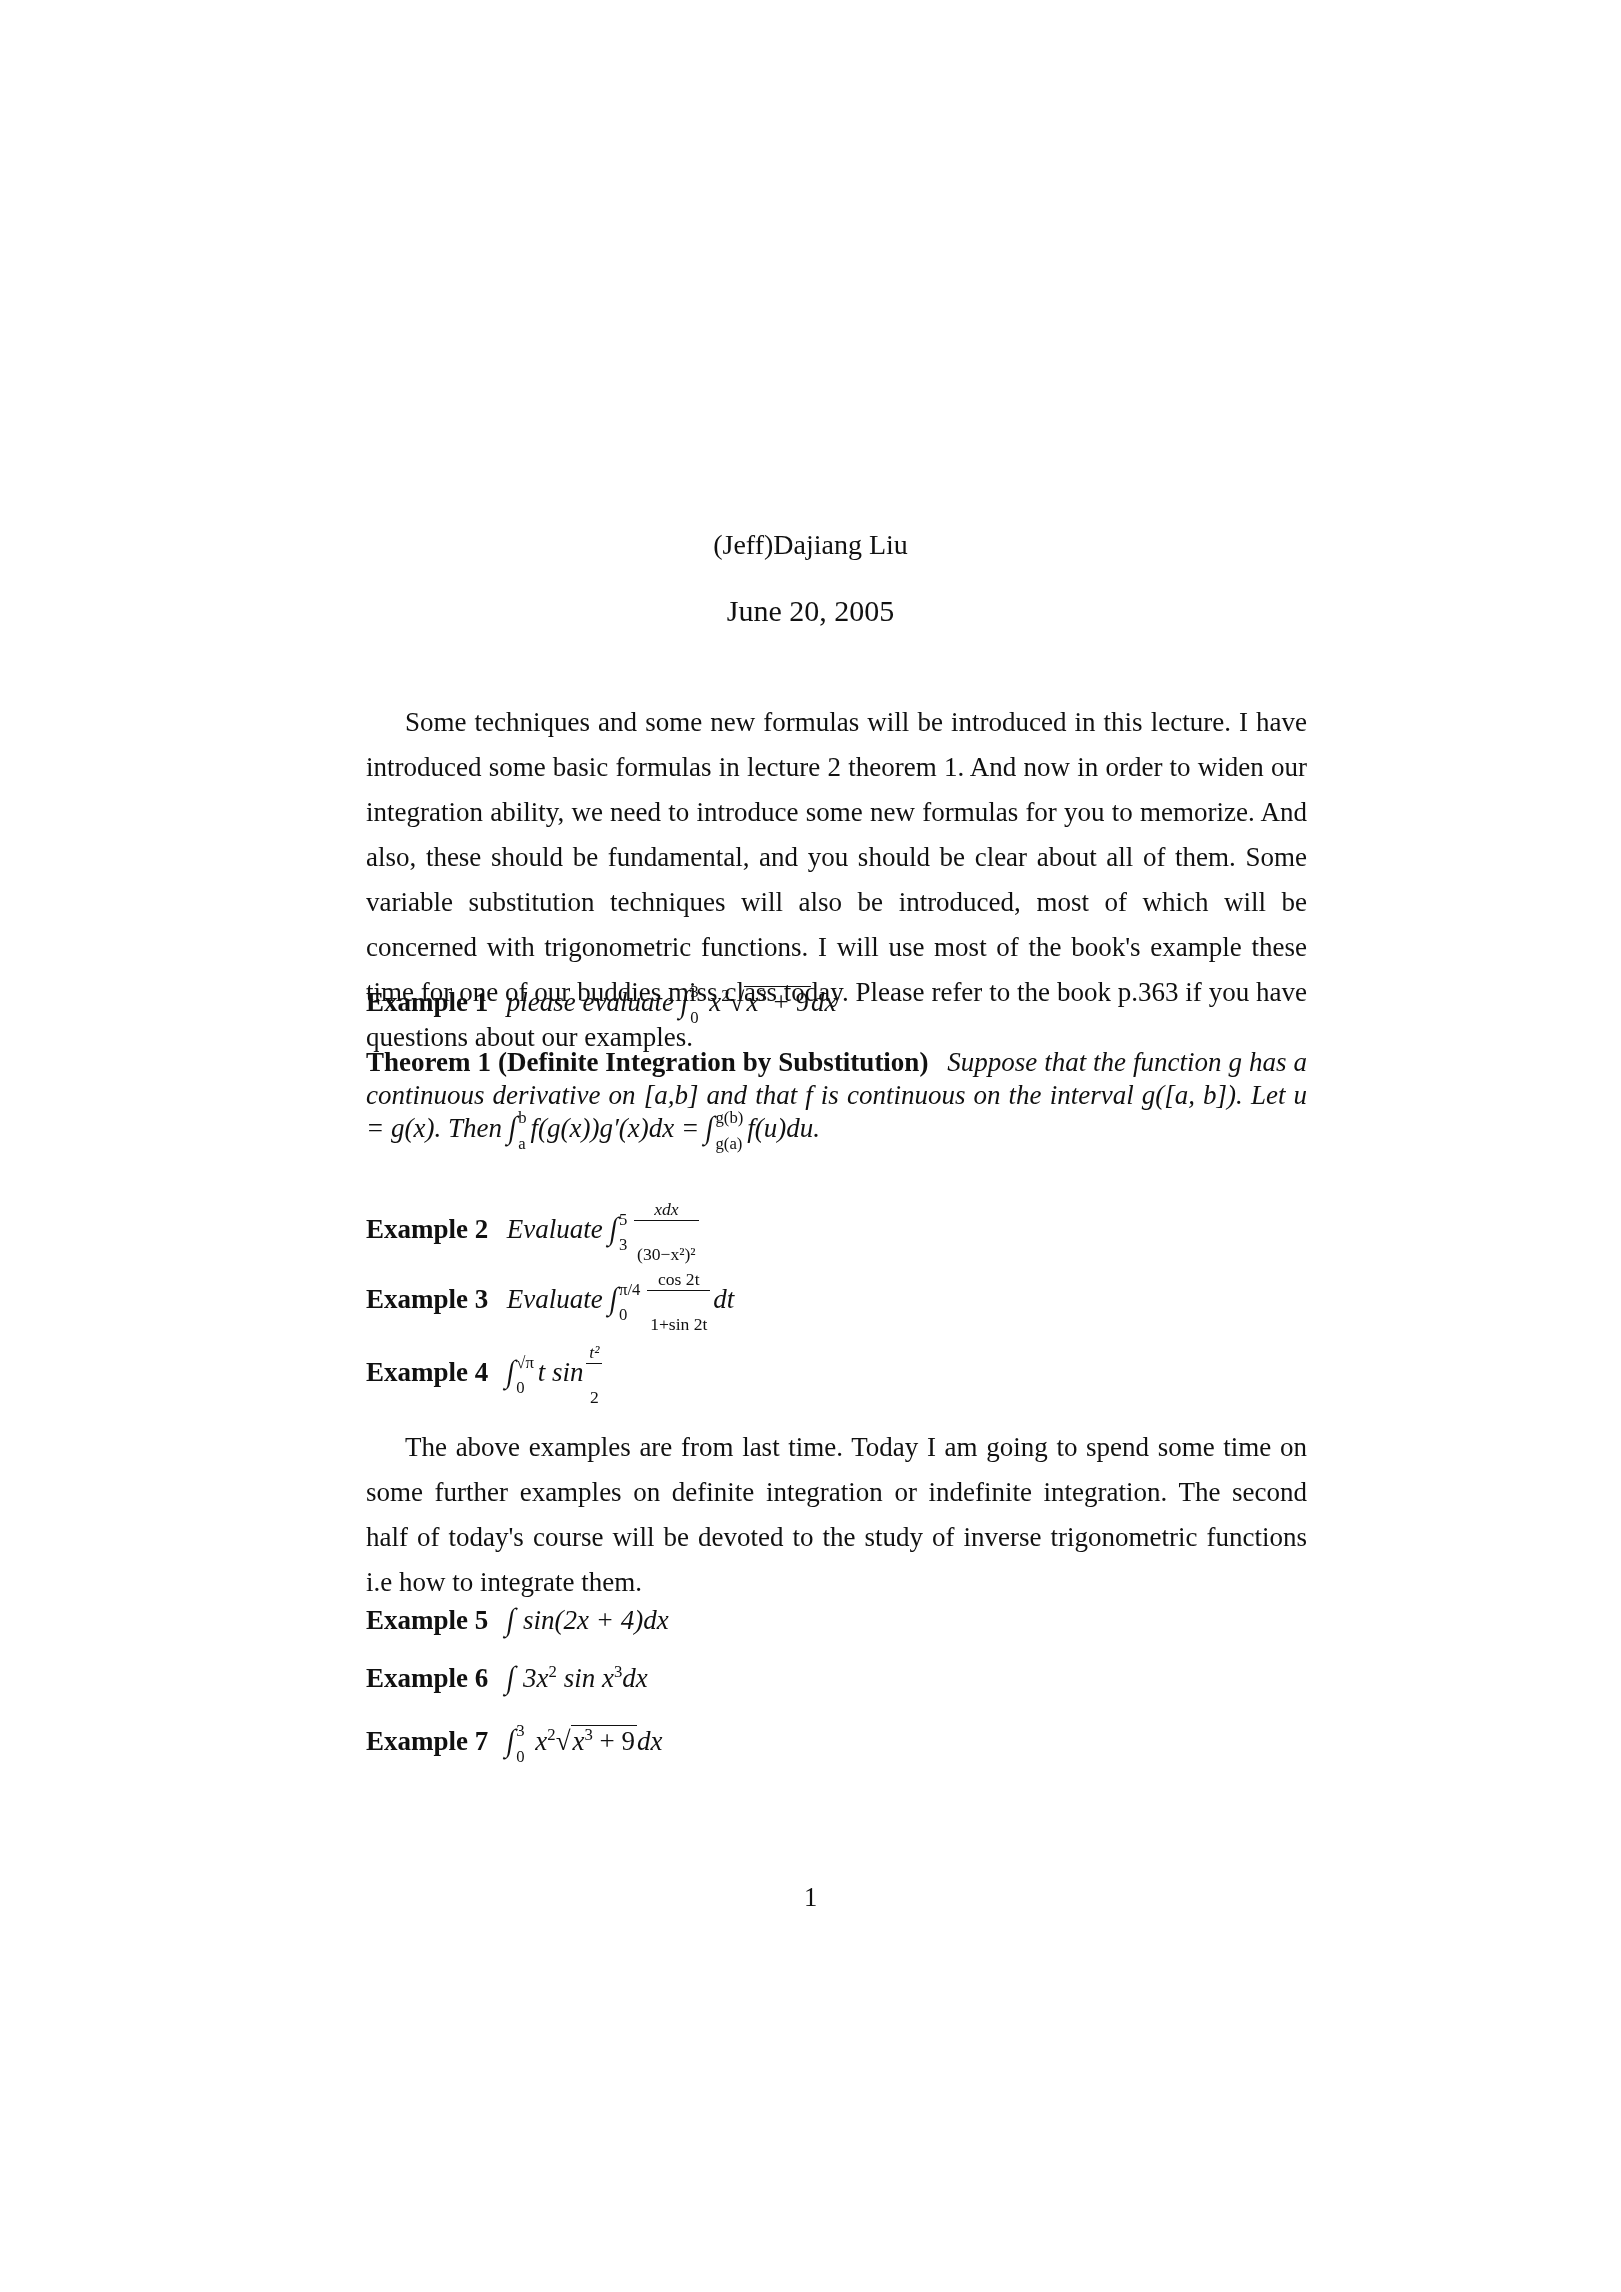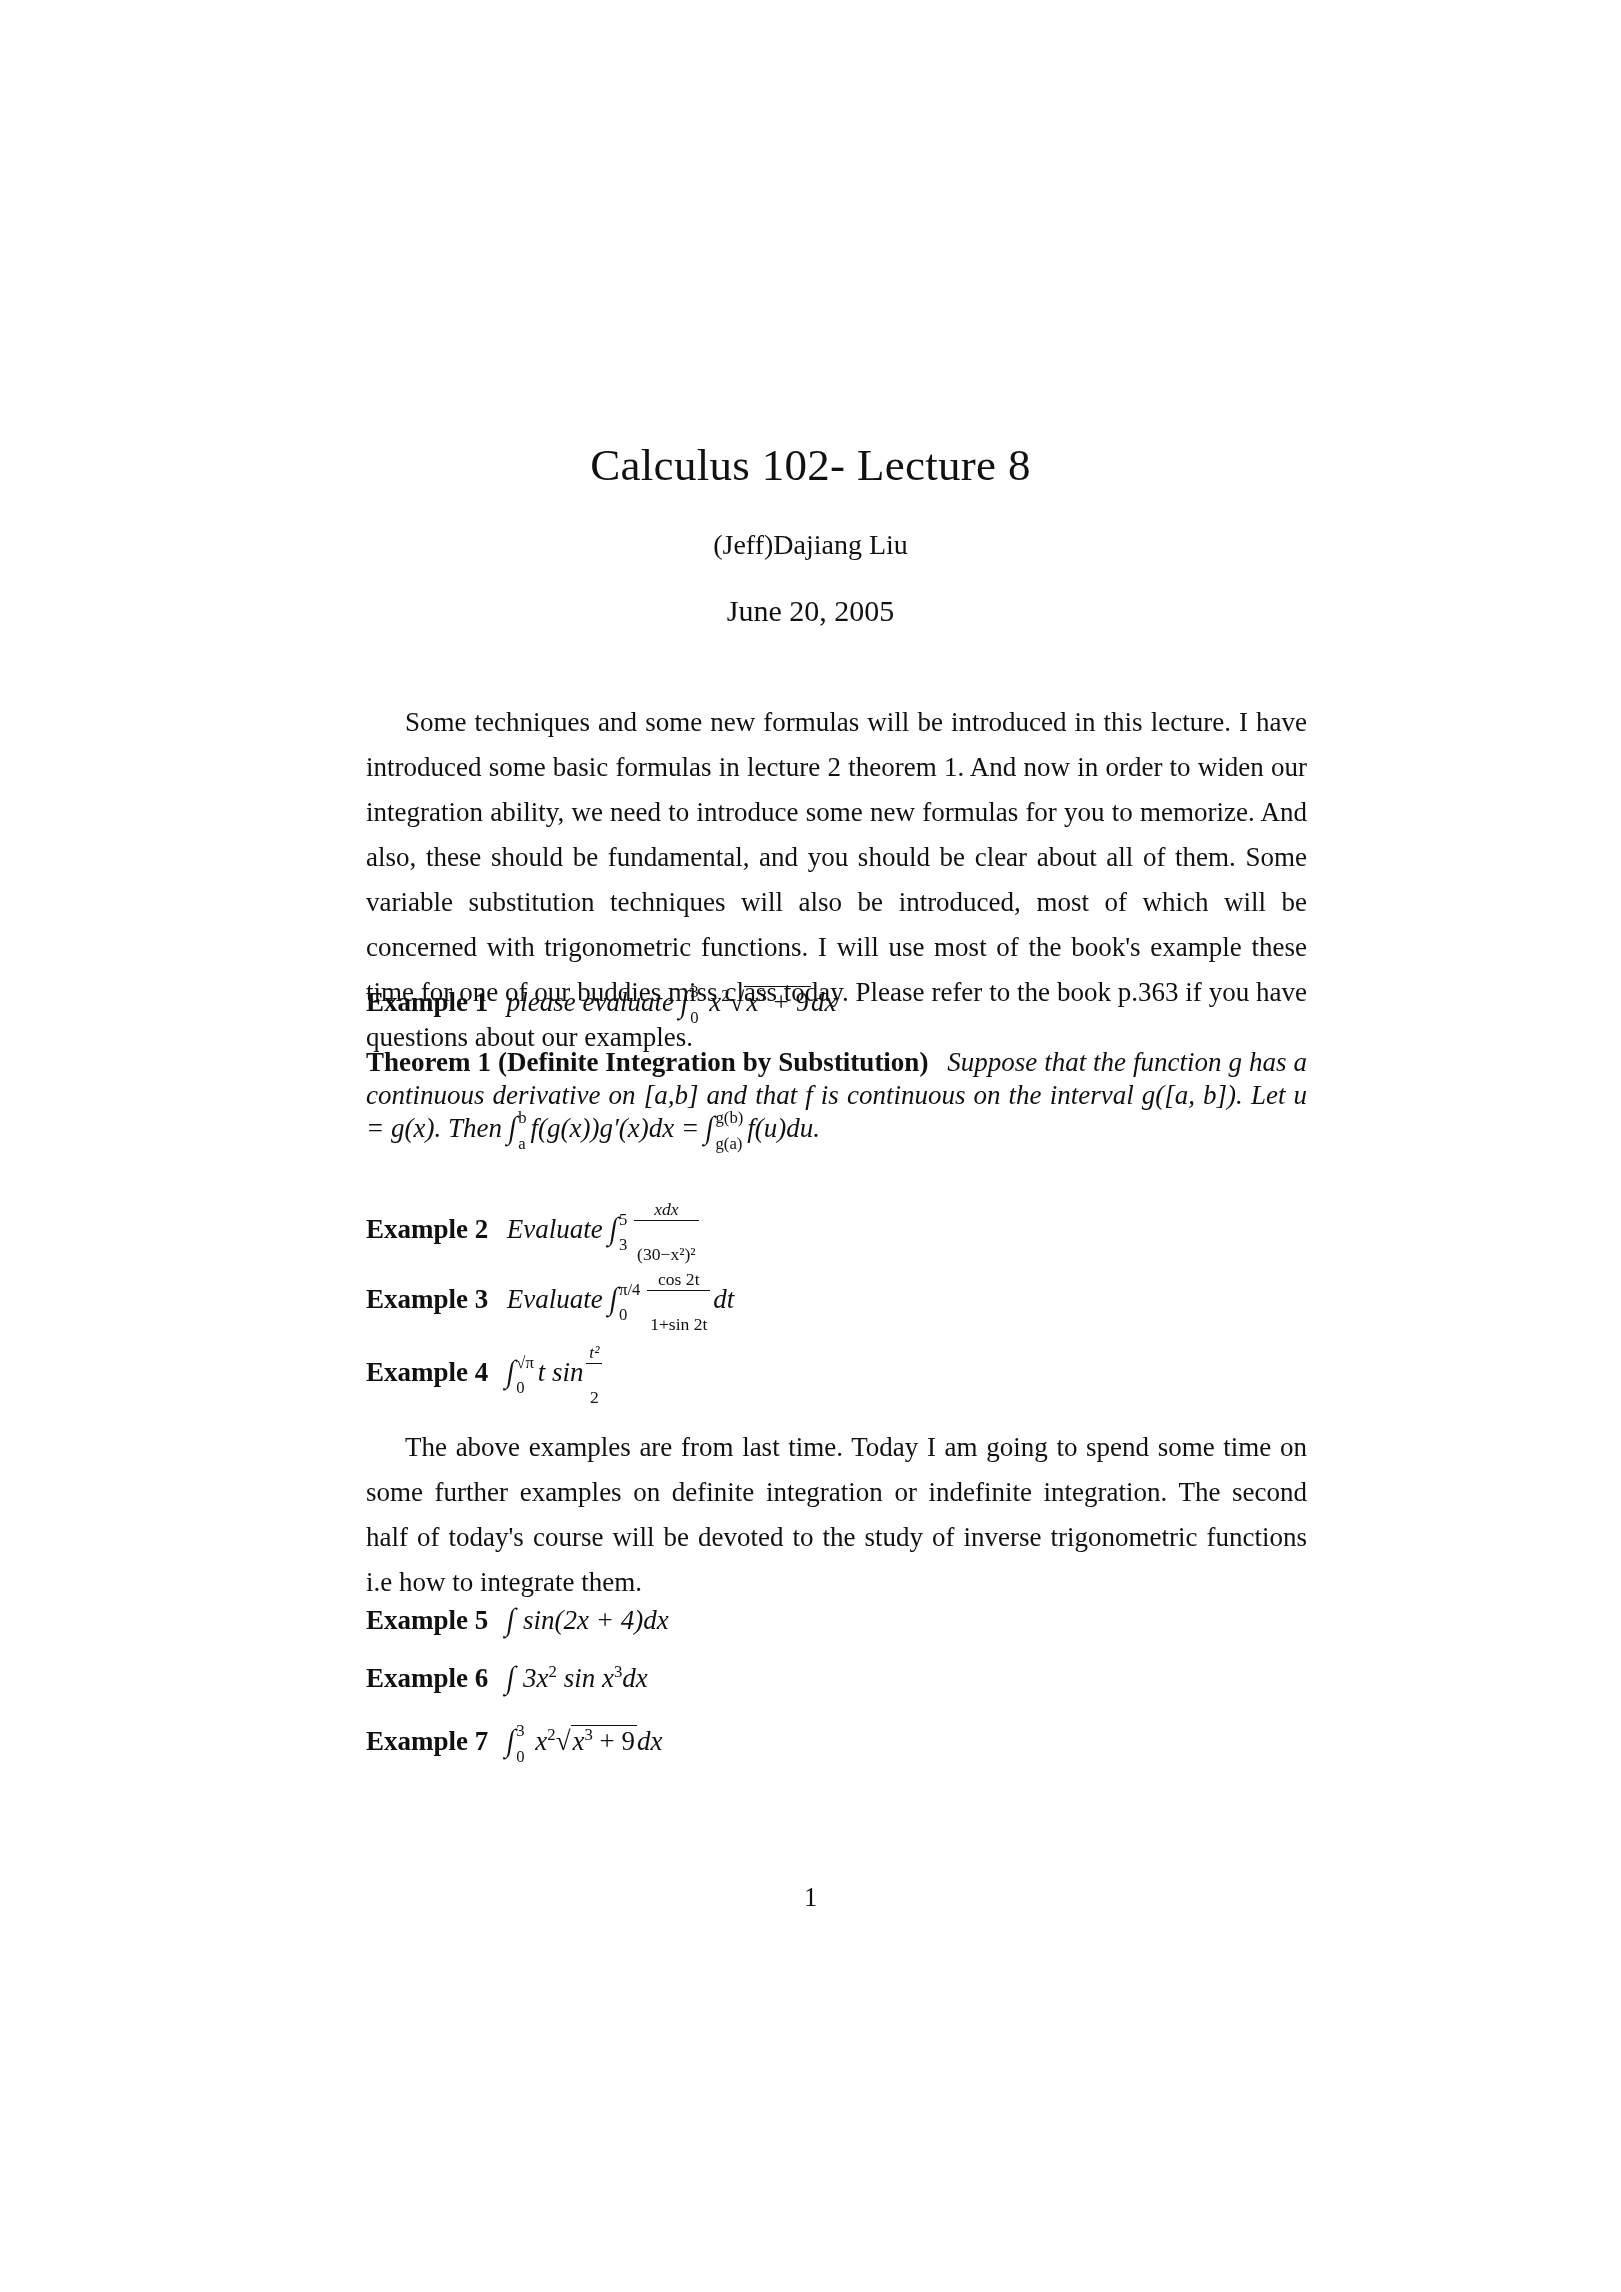--- a/index.html
+++ b/index.html
@@ -48,21 +48,20 @@
   .ex5 { top: 1604px; }
   .ex6 { top: 1662px; }
   .ex7 { top: 1725px; }
   .pagenum { top: 1882px; font-size: 26.5px; font-family: "Liberation Serif", serif; }
 </style>
 </head>
 <body>
 
 <div class="page">
 
-  <div class="abs center title">Calculus 102- Lecture 8</div>
   <div class="abs center author">(Jeff)Dajiang Liu</div>
   <div class="abs center date">June 20, 2005</div>
 
   <div class="abs text para1 indent">Some techniques and some new formulas will be introduced in this lecture. I have introduced some basic formulas in lecture 2 theorem 1. And now in order to widen our integration ability, we need to introduce some new formulas for you to memorize. And also, these should be fundamental, and you should be clear about all of them. Some variable substitution techniques will also be introduced, most of which will be concerned with trigonometric functions. I will use most of the book's example these time for one of our buddies miss class today. Please refer to the book p.363 if you have questions about our examples.</div>
 
   <div class="abs row ex1">
     <span class="label">Example 1</span>
     <span class="it">please evaluate</span>
     <span class="int">∫</span><span class="limits">
         <span class="up">3</span>

